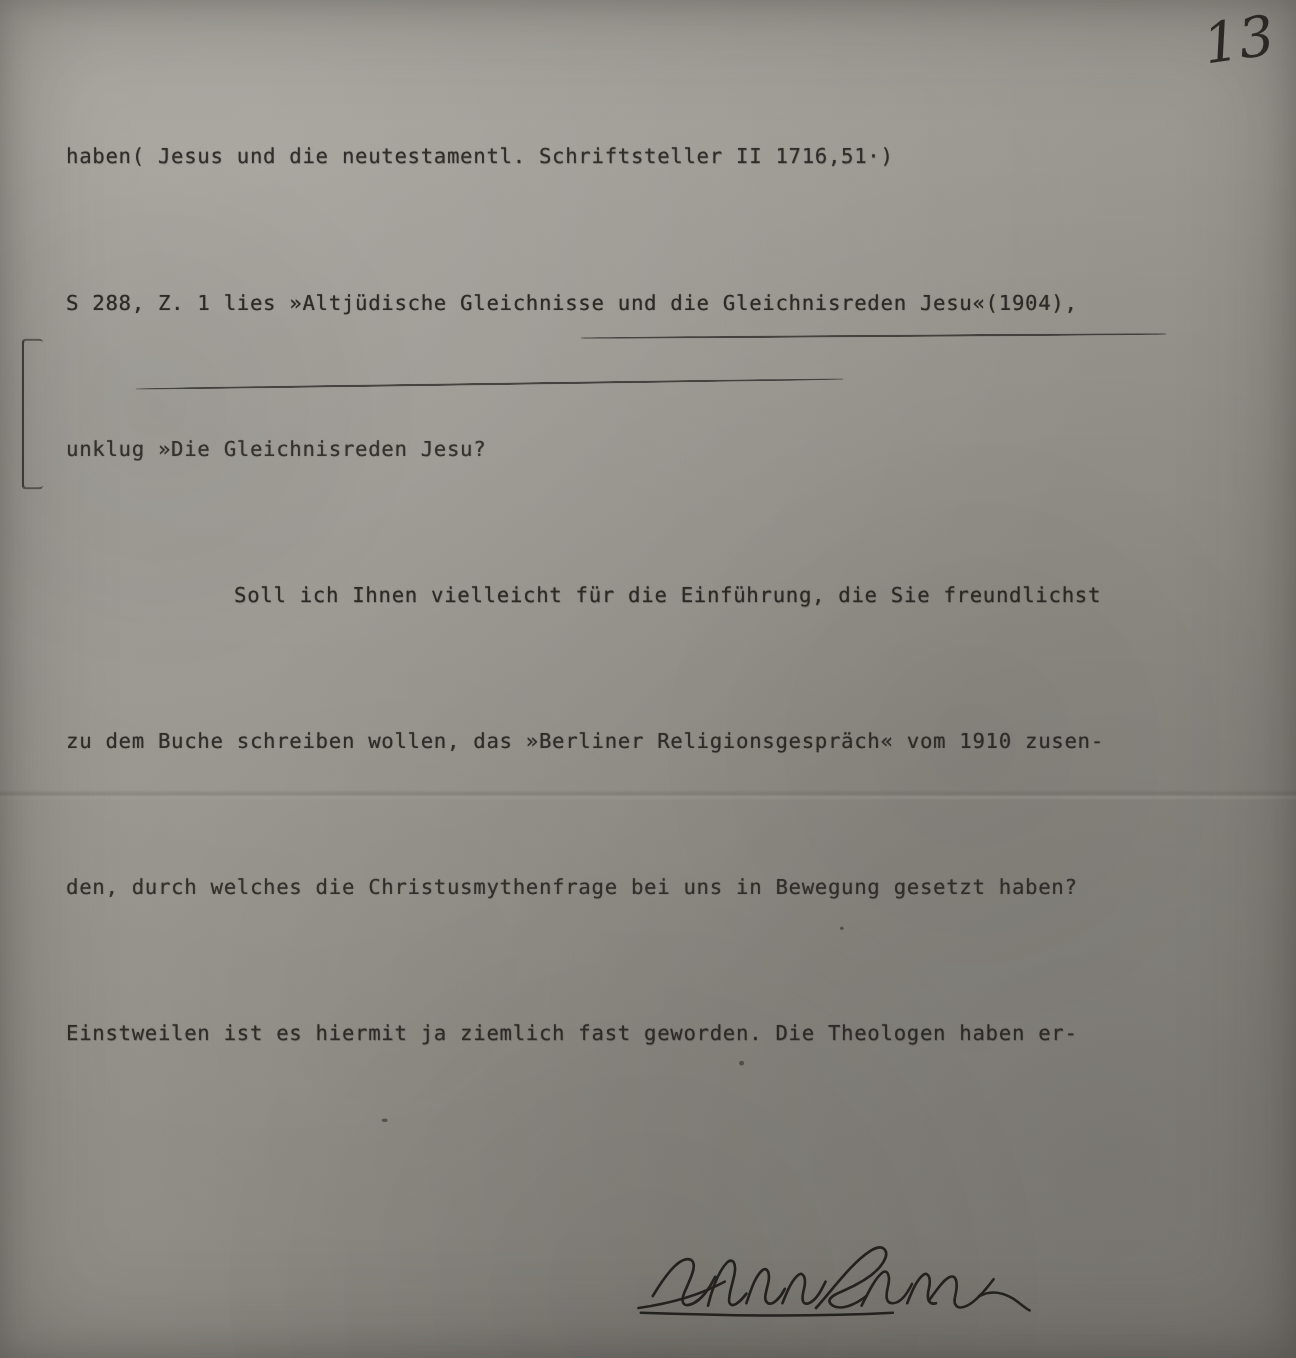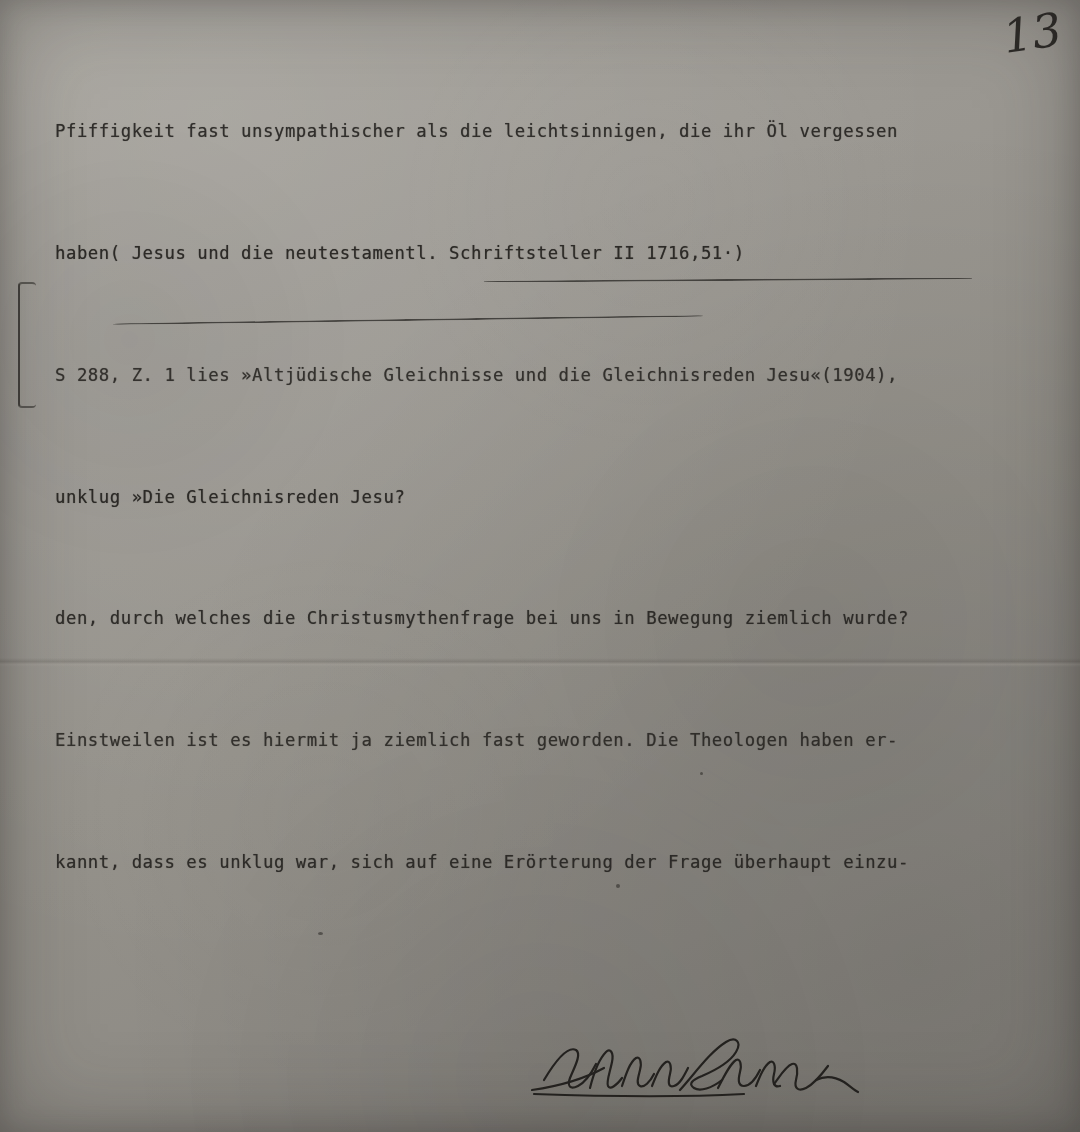--- a/index.html
+++ b/index.html
@@ -134,27 +134,27 @@
   }
 </style>
 </head>
 <body>
 
 <div id="page">
 
   <div id="grain"></div>
 
   <div class="typed">
-    <span class="ln">Pfiffigkeit fast unsympathischer als die leichtsinnigen, die ihr Öl vergessen</span>
     <span class="ln">haben( Jesus und die neutestamentl. Schriftsteller II 1716,51·)</span>
     <span class="ln">S 288, Z. 1 lies »Altjüdische Gleichnisse und die Gleichnisreden Jesu«(1904),</span>
     <span class="ln">unklug »Die Gleichnisreden Jesu?</span>
-    <span class="ln">den, durch welches die Christusmythenfrage bei uns in Bewegung ziemlich wurde?</span>
+    <span class="ln ind">Soll ich Ihnen vielleicht für die Einführung, die Sie freundlichst</span>
+    <span class="ln">zu dem Buche schreiben wollen, das »Berliner Religionsgespräch« vom 1910 zusen-</span>
+    <span class="ln">den, durch welches die Christusmythenfrage bei uns in Bewegung gesetzt haben?</span>
     <span class="ln">Einstweilen ist es hiermit ja ziemlich fast geworden. Die Theologen haben er-</span>
-    <span class="ln">kannt, dass es unklug war, sich auf eine Erörterung der Frage überhaupt einzu-</span>
     
     
     
     
     
     
     
     
     
     

